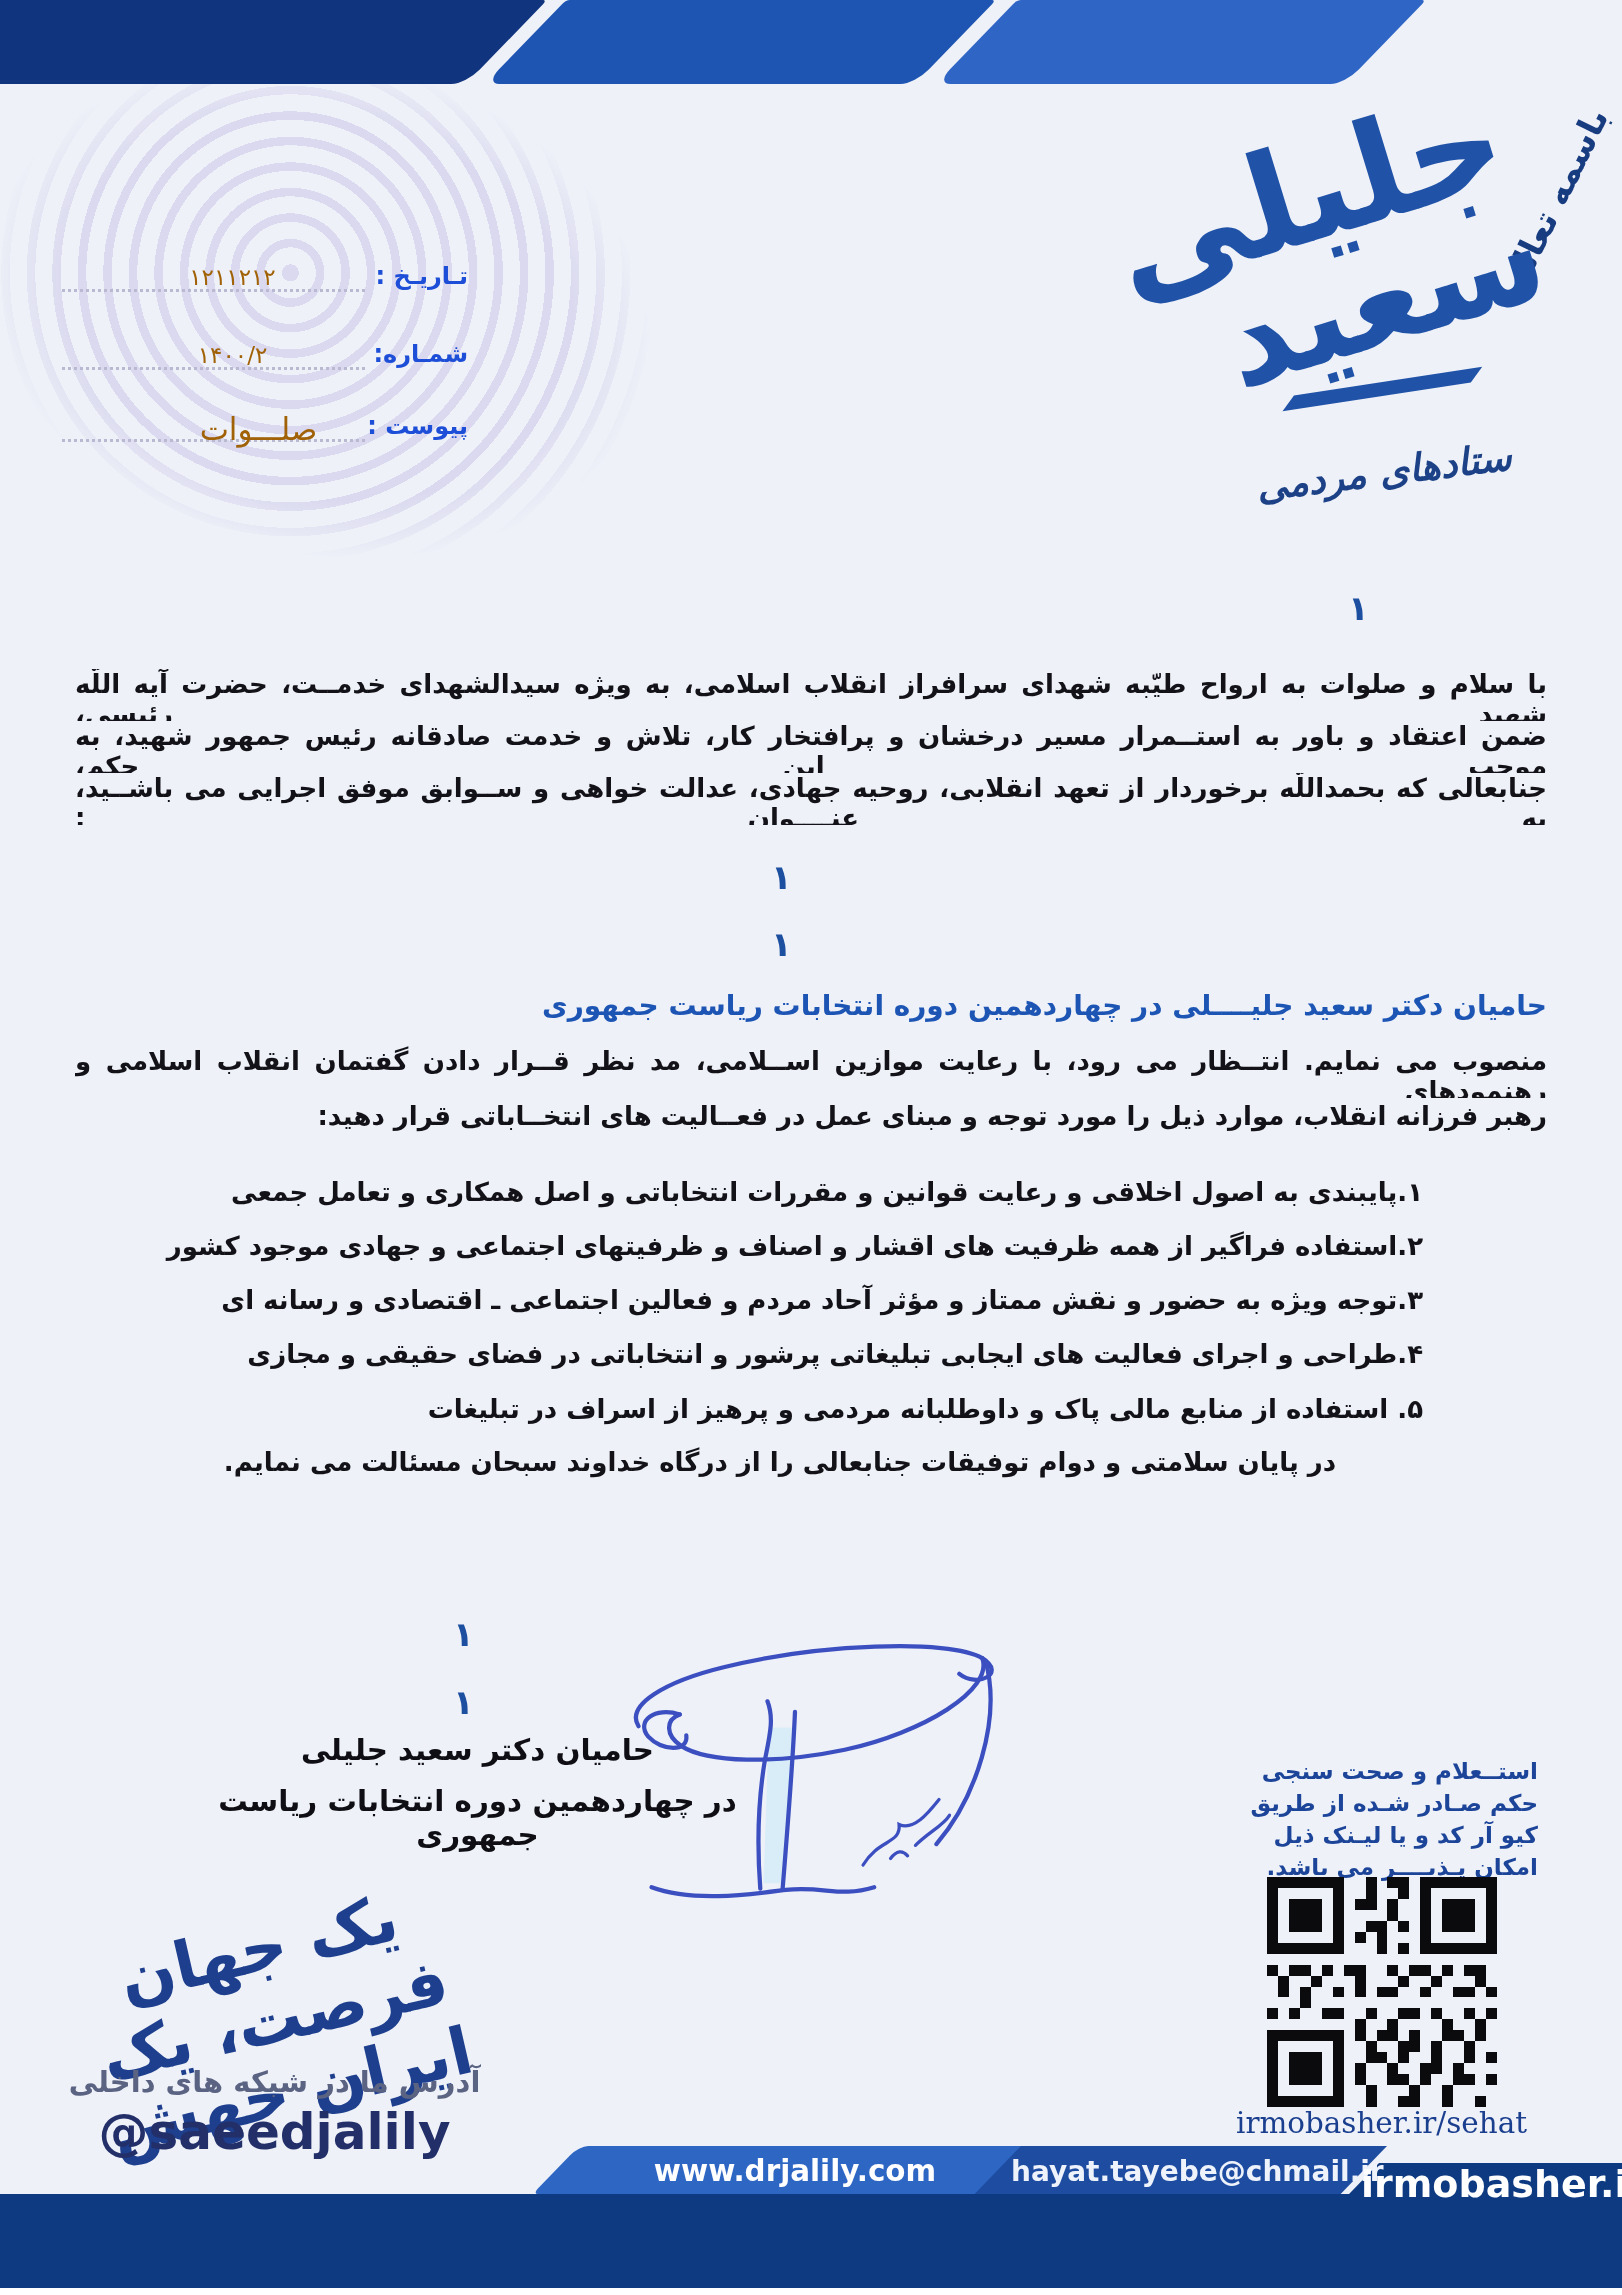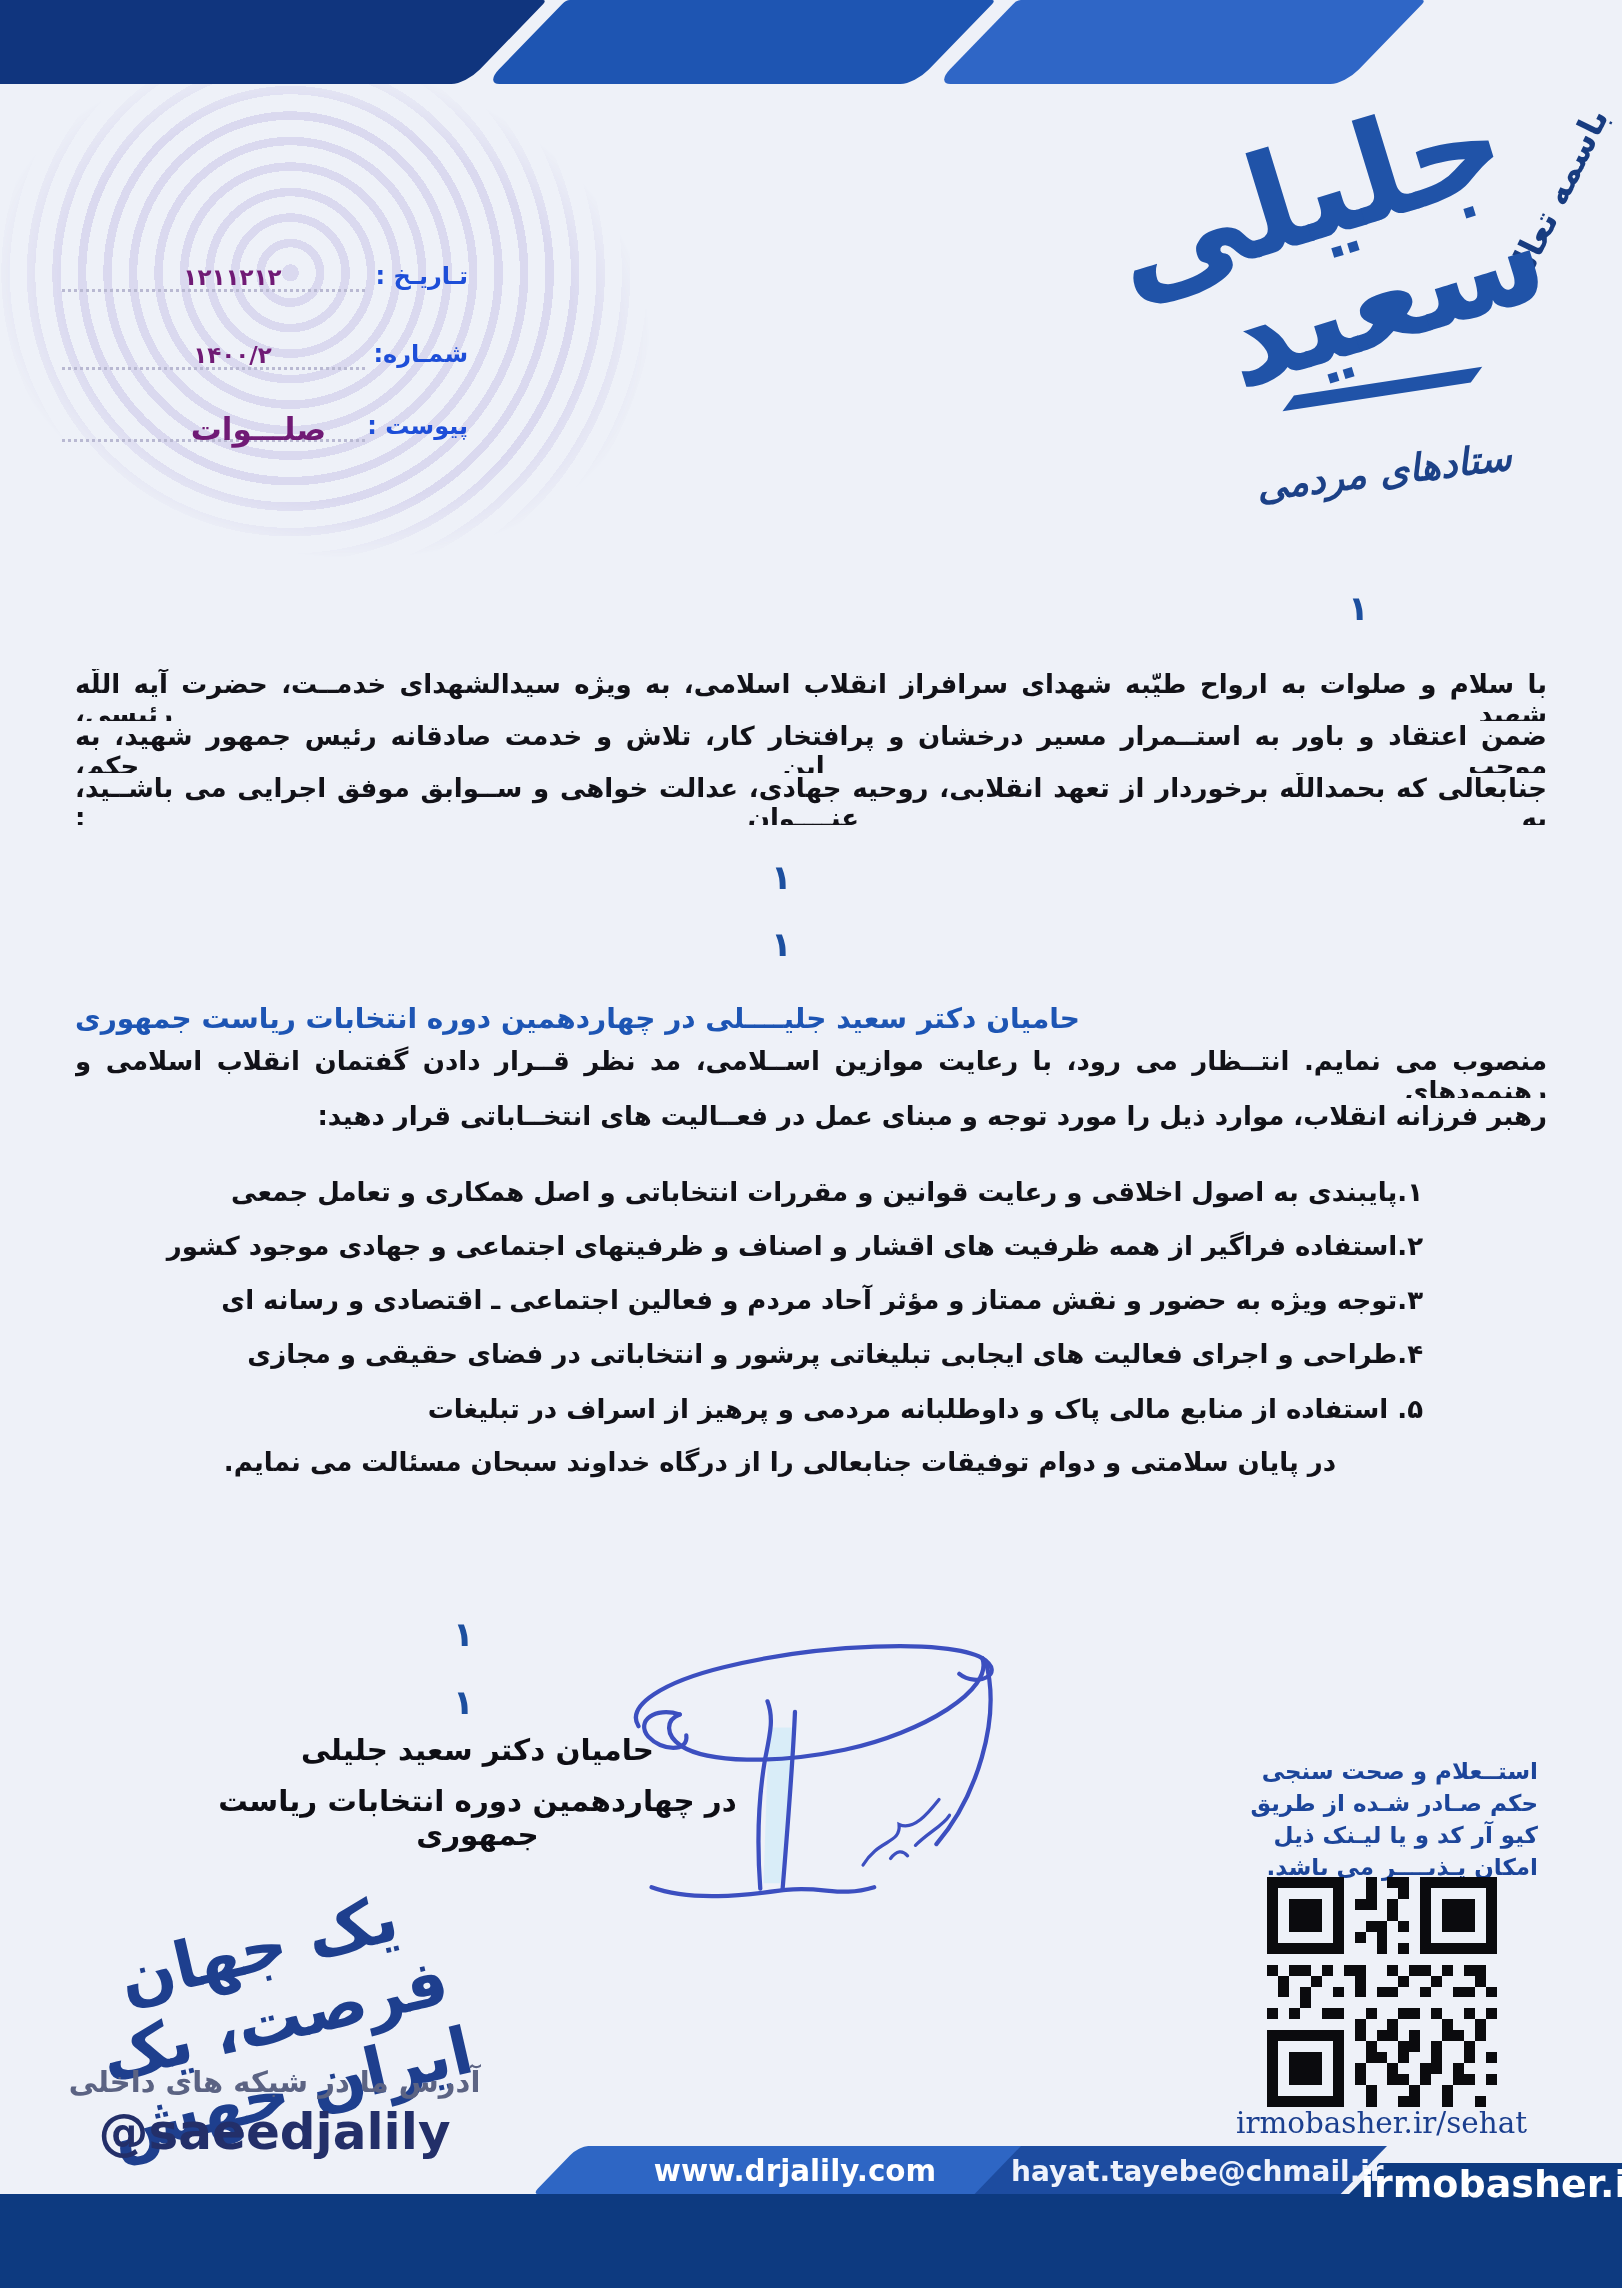--- a/index.html
+++ b/index.html
@@ -28,28 +28,28 @@
     left:-59px; top:72px; width:890px; height:700px;
     background:repeating-radial-gradient(circle at 36% 32%, #dad9ef 0 8.5px, rgba(218,217,239,0) 8.5px 25.5px);
     transform:rotate(12deg);
     -webkit-mask-image:radial-gradient(ellipse 50% 47% at 40% 36%, #000 58%, transparent 75%);
             mask-image:radial-gradient(ellipse 50% 47% at 40% 36%, #000 58%, transparent 75%);
   }
   
   .meta-row{left:62px; width:406px; height:41px;}
   .meta-label{position:absolute; right:0; top:5.2px; font-size:24px; font-weight:700; color:#1d4ed8; direction:rtl; white-space:nowrap;}
   .meta-dots{position:absolute; left:0; right:103px; bottom:6.5px; border-bottom:3.3px dotted #b9b9d2;}
-  .meta-value{position:absolute; left:79px; width:183px; bottom:7.9px; text-align:center; font-size:23px; font-weight:700; color:#701a75;}
+  .meta-value{position:absolute; left:79px; width:183px; bottom:7.9px; text-align:center; font-size:23px; font-weight:400; color:#a16207;}
   .meta-value.big{left:92px; width:209px; bottom:1.3px; font-size:31px;}
   
   .mark{font-size:34px; font-weight:700; color:#1c4f9f;}
   
   .bodyline{left:75px; width:1472px; direction:rtl; color:#121218; font-weight:700; font-size:26px; white-space:nowrap;}
   .just{white-space:normal; text-align:justify; text-align-last:justify; height:52px; overflow:hidden;}
-  .heading{left:75px; width:1472px; text-align:left; direction:rtl; color:#1d55b4; font-weight:800; font-size:28px;margin-top:13px;}
+  .heading{left:75px; width:1472px; text-align:right; direction:rtl; color:#1d55b4; font-weight:800; font-size:28px;}
   .item{text-align:right; padding-right:124px; box-sizing:border-box;}
   .closing{text-align:center; padding-right:62px; box-sizing:border-box;}
   
   .signatory{left:183px; top:1733px; width:589px; text-align:center; direction:rtl; color:#0e0e14;}
   .signatory .l1{font-size:29.4px; font-weight:800; margin-bottom:17px;}
   .signatory .l2{font-size:29.4px; font-weight:800;}
   
   .verify{left:1225px; top:1755px; width:313px; direction:rtl; text-align:right; color:#1c459a; font-weight:700; font-size:23px; line-height:32px;}
   .qr{left:1267px; top:1877px; width:230px; height:230px;}
   .sehat{left:1225px; top:2106px; width:313px; text-align:center; font-family:"DejaVu Serif", serif; font-size:29.4px; color:#1b3f8f;}

